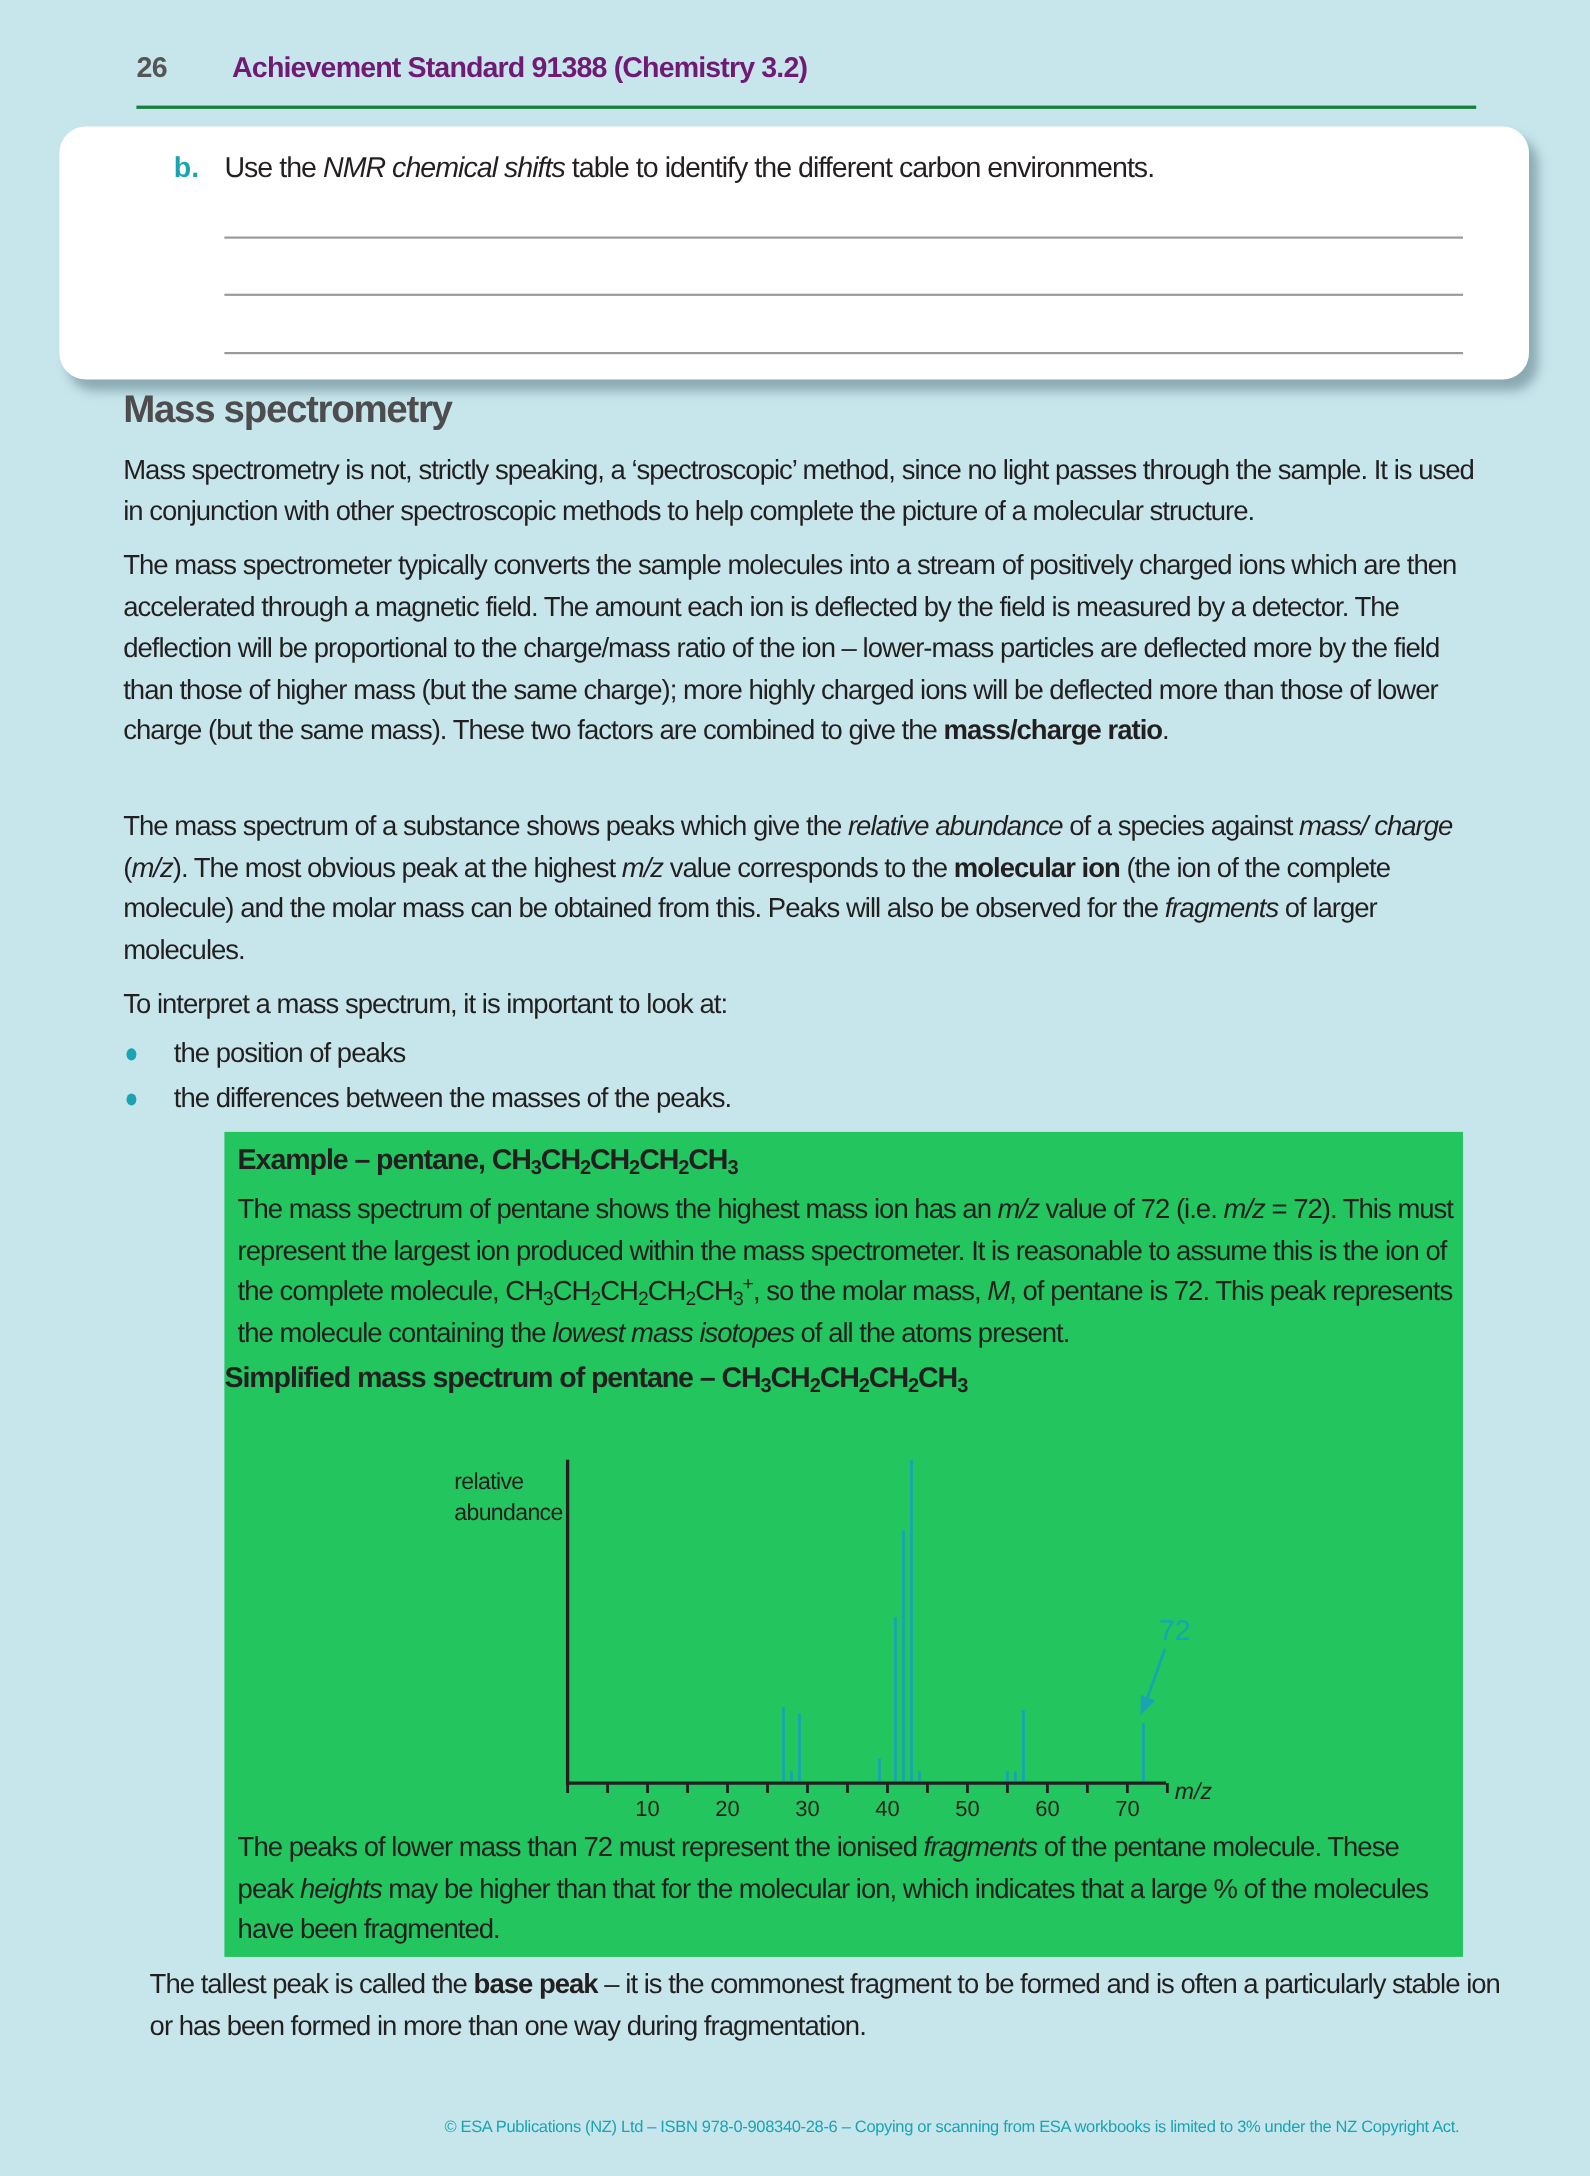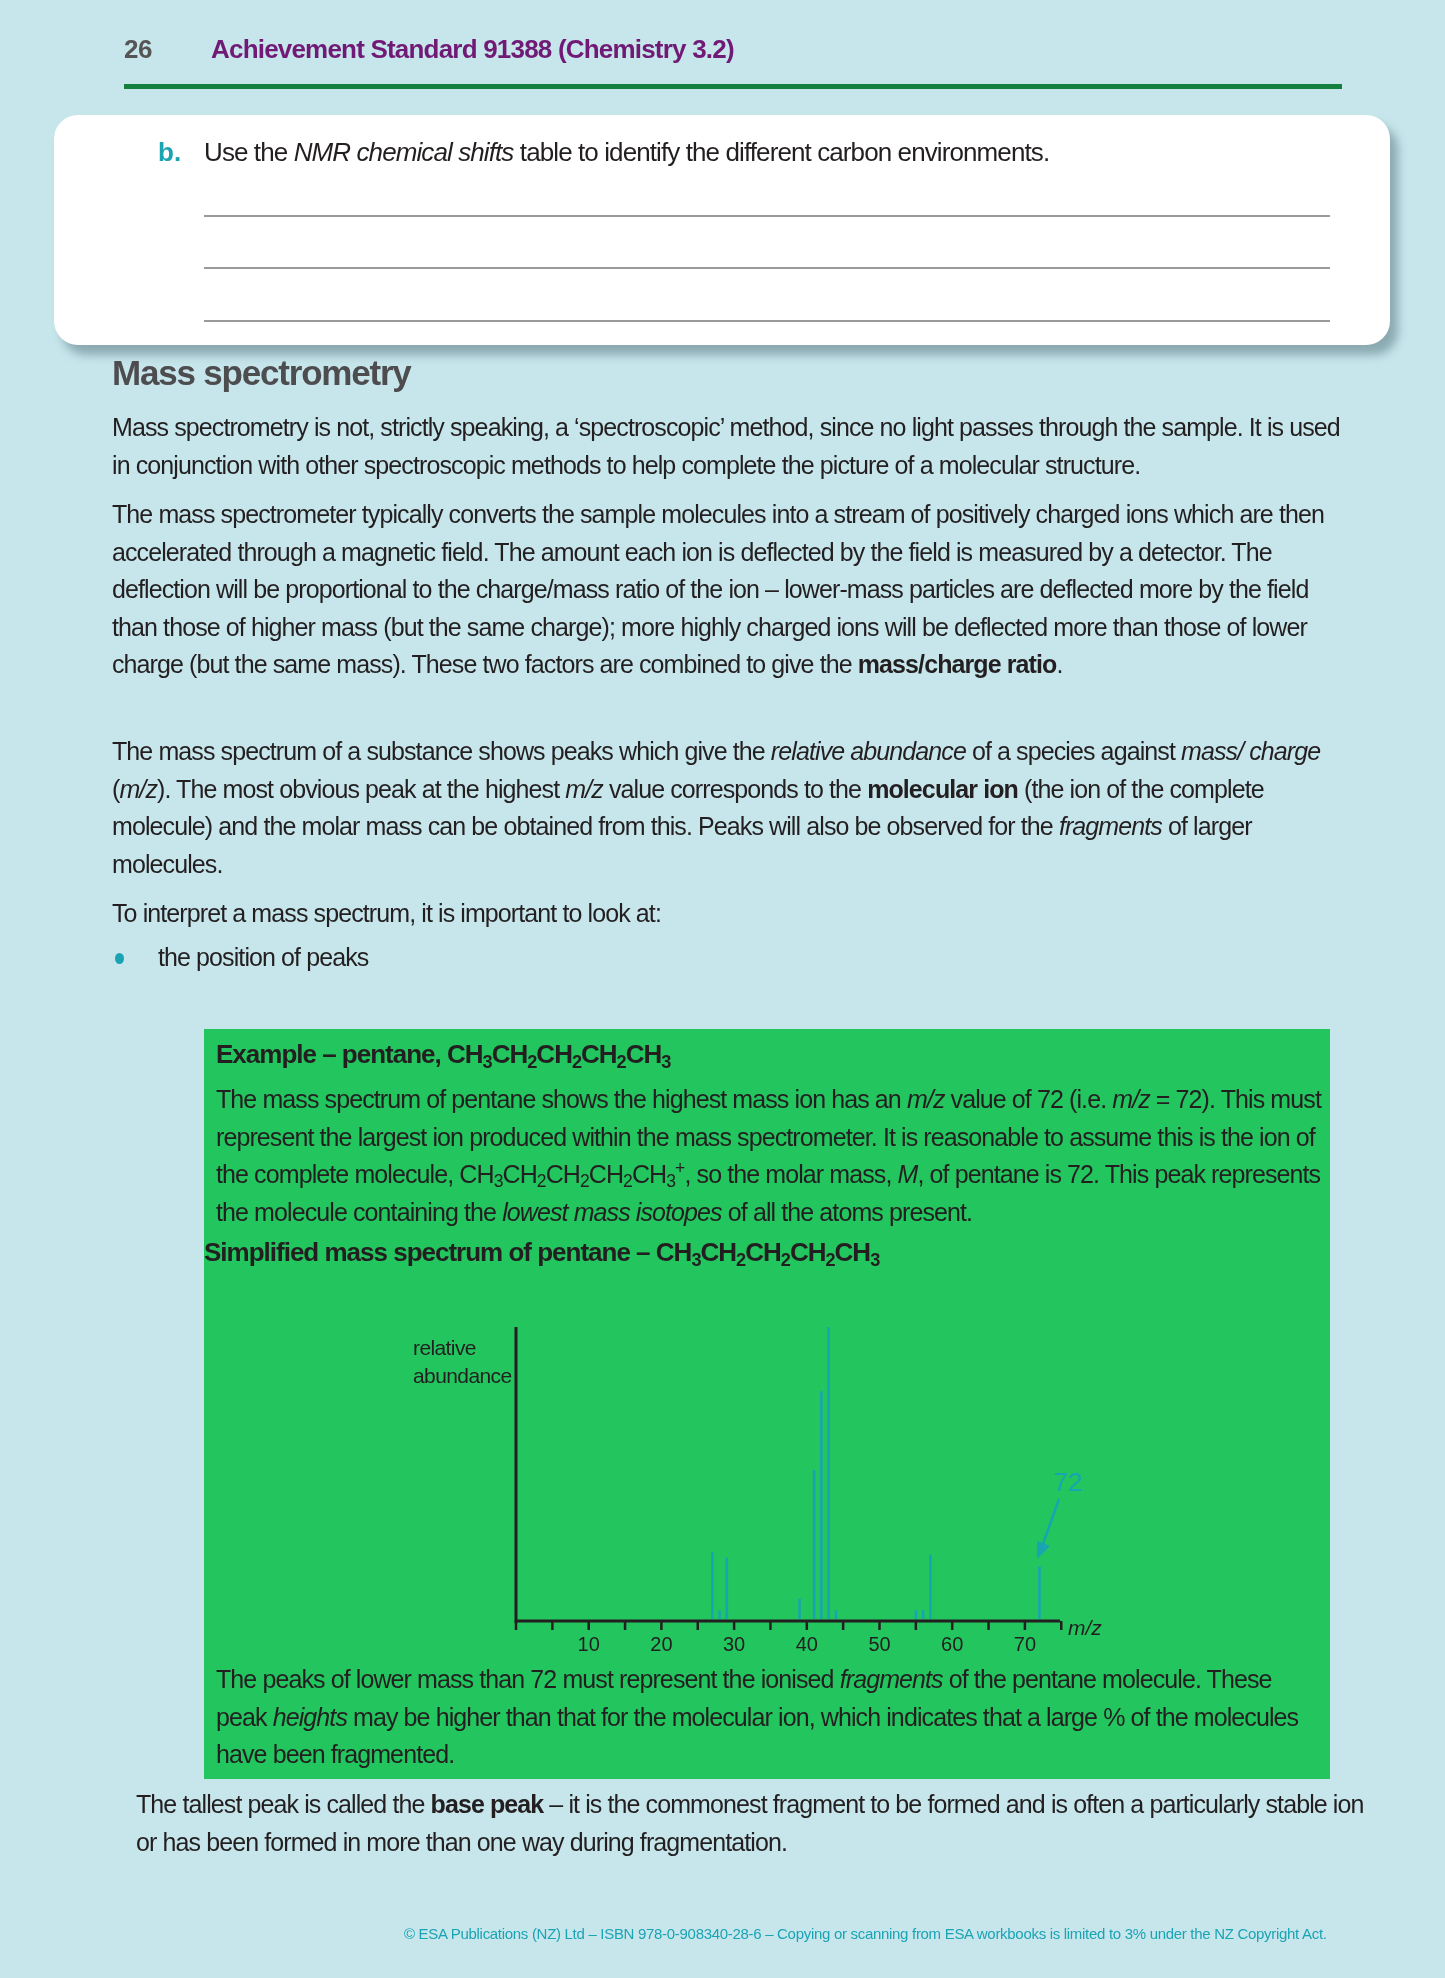--- a/index.html
+++ b/index.html
@@ -1,18 +1,18 @@
 <!DOCTYPE html>
 <html><head>
 <meta charset="utf-8">
 <style>
   html,body{margin:0;padding:0;}
   body{width:1445px;height:1978px;background:#c7e6ec;position:relative;overflow:hidden;
        font-family:"Liberation Sans","DejaVu Sans",sans-serif;color:#231f20;}
-  .header{position:absolute;left:124px;top:28px;width:1218px;height:56px;border-bottom:5px solid #15803d;}
+  .header{position:absolute;left:124px;top:40px;width:1218px;height:56px;border-bottom:3px solid #15803d;}
   .header .pnum{position:absolute;left:0;top:6px;font-size:26px;font-weight:bold;color:#555;letter-spacing:-0.5px;}
   .header .title{position:absolute;left:87px;top:6px;font-size:26px;font-weight:bold;color:#701a75;letter-spacing:-0.8px;}
   .qcard{position:absolute;left:54px;top:115px;width:1336px;height:230px;background:#fff;border-radius:24px;
          box-shadow:8px 10px 10px rgba(90,120,130,0.55);}
   .qcard .qlabel{position:absolute;left:104px;top:22px;font-size:26px;font-weight:bold;color:#1aa3b3;}
   .qcard .qtext{position:absolute;left:150px;top:22px;font-size:26px;letter-spacing:-0.9px;}
   .qcard .line{position:absolute;left:150px;width:1126px;height:0;border-top:2px solid #9a9a9a;}
   h2{position:absolute;left:112px;top:353px;margin:0;font-size:35px;font-weight:bold;color:#4d4d4f;letter-spacing:-1.2px;}
   .p{position:absolute;left:112px;width:1230px;font-size:25px;line-height:37.5px;letter-spacing:-0.9px;margin:0;}
   .bullets{position:absolute;left:112px;top:937px;font-size:25px;line-height:41px;letter-spacing:-0.9px;}
@@ -50,20 +50,21 @@
 <p class="p" style="top:409px">Mass spectrometry is not, strictly speaking, a ‘spectroscopic’ method, since no light passes through the sample. It is used in conjunction with other spectroscopic methods to help complete the picture of a molecular structure.</p>
 
 <p class="p" style="top:496px"><span>The mass spectrometer typically converts the sample molecules into a stream of positively charged ions which are then accelerated through a magnetic field. The amount each ion is deflected by the field is measured by a detector. The deflection will be proportional to the charge/mass ratio of the ion – lower-mass particles are deflected more by the field than those of higher mass (but the same charge); more highly charged ions will be deflected more than those of lower charge (but the same mass). These two factors are combined to give the </span><b>mass/charge ratio</b><span>.</span></p>
 
 <p class="p" style="top:733px"><span>The mass spectrum of a substance shows peaks which give the </span><i>relative abundance</i><span> of a species against </span><i>mass/ charge</i><span> (</span><i>m/z</i><span>). The most obvious peak at the highest </span><i>m/z</i><span> value corresponds to the </span><b>molecular ion</b><span> (the ion of the complete molecule) and the molar mass can be obtained from this. Peaks will also be observed for the </span><i>fragments</i><span> of larger molecules.</span></p>
 
 <p class="p" style="top:895px">To interpret a mass spectrum, it is important to look at:</p>
 
 <div class="bullets">
   <div class="b"><span class="dot"></span><span>the position of peaks</span></div>
+  <div class="b"><span class="dot"></span><span>the differences between the masses of the peaks.</span></div>
 </div>
 
 <div class="example">
   <div class="ehead"><span>Example – pentane, </span><span>CH</span><sub>3</sub><span>CH</span><sub>2</sub><span>CH</span><sub>2</sub><span>CH</span><sub>2</sub><span>CH</span><sub>3</sub></div>
 
   <div class="etext" style="top:52px"><span>The mass spectrum of pentane shows the highest mass ion has an </span><i>m/z</i><span> value of 72 (i.e. </span><i>m/z</i><span> = 72). This must represent the largest ion produced within the mass spectrometer. It is reasonable to assume this is the ion of the complete molecule, </span><span>CH</span><sub>3</sub><span>CH</span><sub>2</sub><span>CH</span><sub>2</sub><span>CH</span><sub>2</sub><span>CH</span><sub>3</sub><sup>+</sup><span>, so the molar mass, </span><i>M</i><span>, of pentane is 72. This peak represents the molecule containing the </span><i>lowest mass isotopes</i><span> of all the atoms present.</span></div>
 
   <div class="ctitle"><span>Simplified mass spectrum of pentane – </span><span>CH</span><sub>3</sub><span>CH</span><sub>2</sub><span>CH</span><sub>2</sub><span>CH</span><sub>2</sub><span>CH</span><sub>3</sub></div>
 
   <div class="yl" style="width:110px;">

